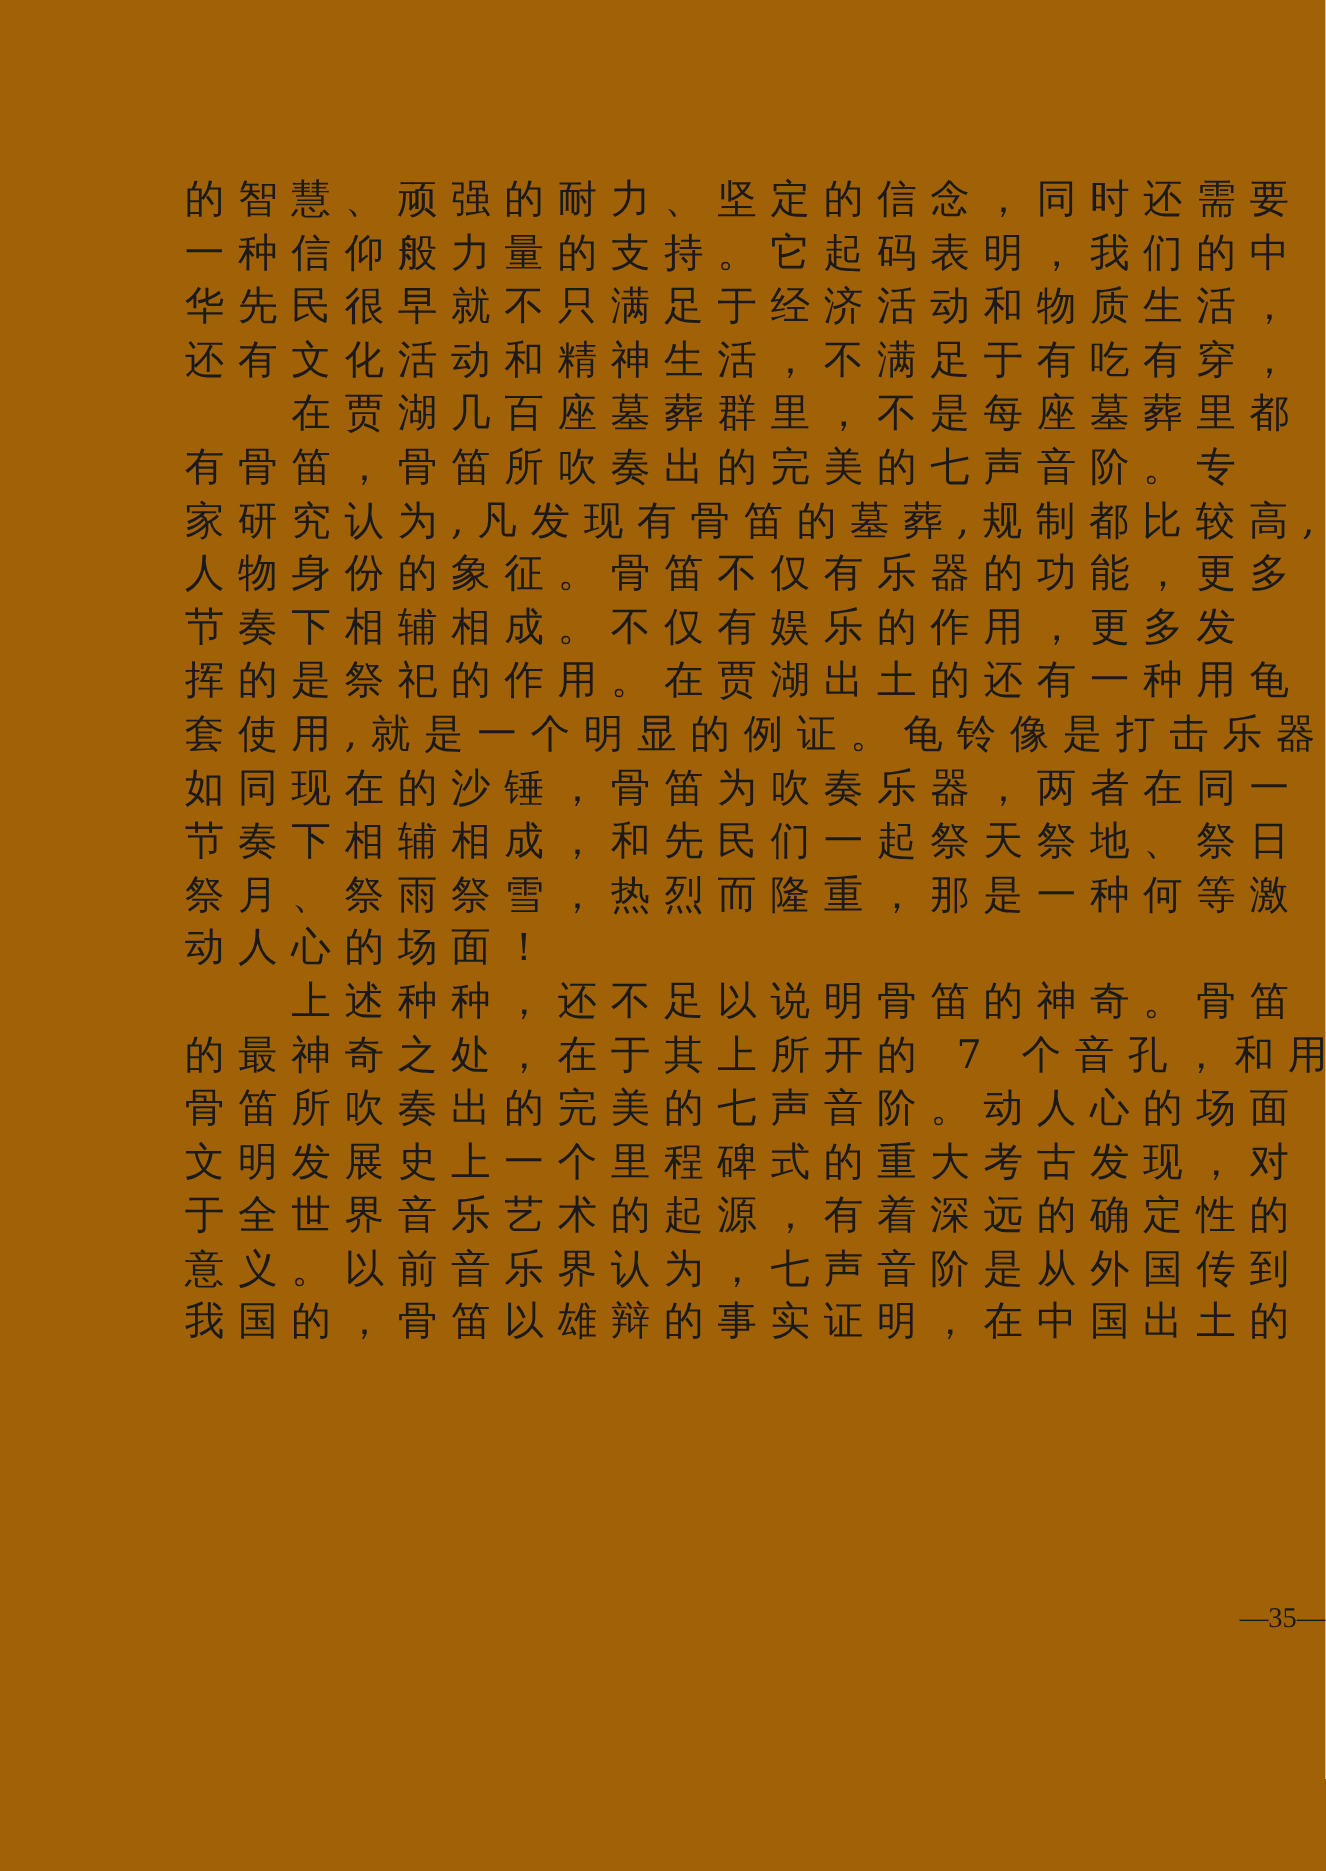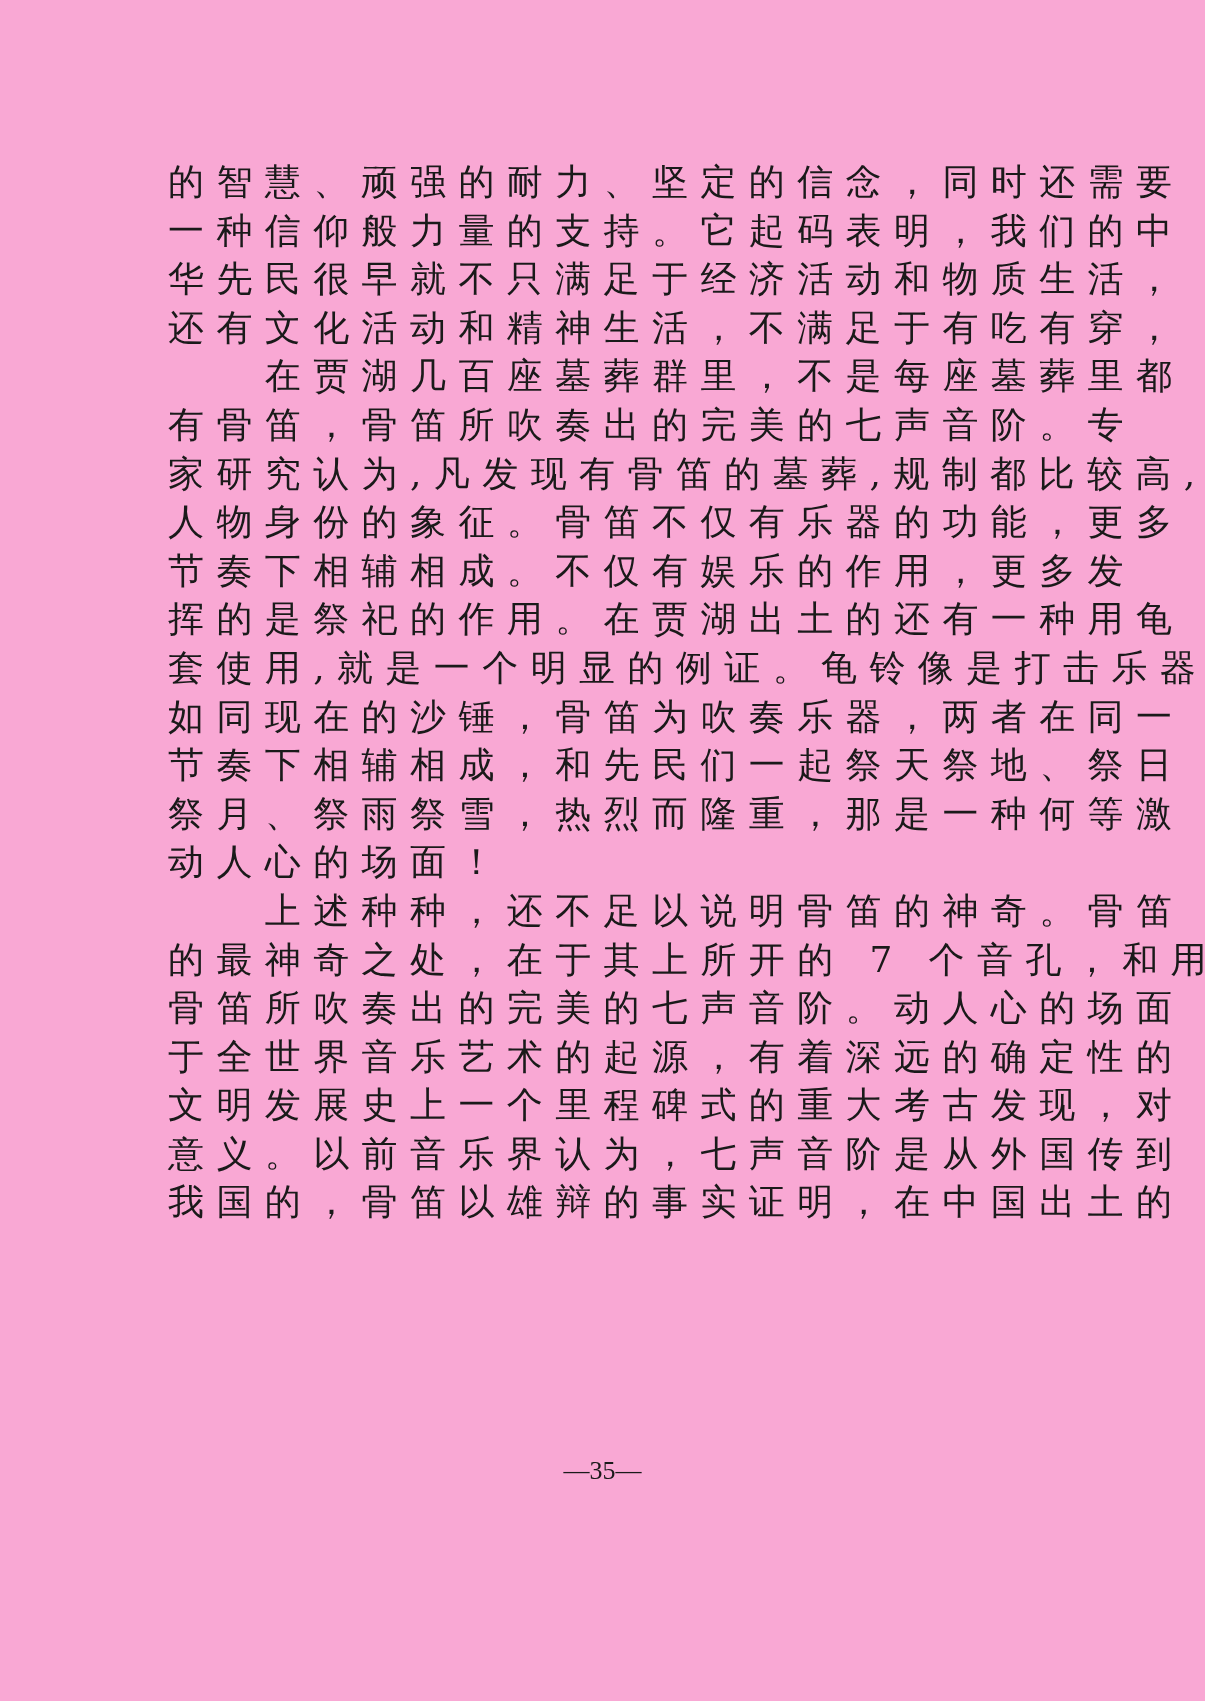--- a/index.html
+++ b/index.html
@@ -12,21 +12,21 @@
       height: 1701px;
       position: relative;
       overflow: hidden;
     }
     .page {
       position: absolute;
       left: 0;
       top: 0;
       width: 1205px;
       height: 1701px;
-      background: #f9a8d4;
+      background: #a16207;
     }
     .text-block {
       position: absolute;
       left: 168px;
       top: 158px;
       width: 790px;
       font-family: "DejaVu Serif", "Liberation Serif", serif;
       color: #1a1a1a;
       font-size: 36px;
       letter-spacing: 12.4px;
@@ -35,21 +35,21 @@
       display: block;
       height: 48.6px;
       line-height: 48.6px;
       white-space: nowrap;
     }
     .page-number {
       position: absolute;
       left: 0;
       width: 1205px;
       top: 1456px;
-      text-align: center;
+      text-align: right;
       font-family: "Liberation Serif", "DejaVu Serif", serif;
       font-size: 26px;
       color: #1a1a1a;
       letter-spacing: 0;
     }
   </style>
 </head>
 <body>
 
 <div class="page">
@@ -65,19 +65,19 @@
     <span class="line">节奏下相辅相成。不仅有娱乐的作用，更多发</span>
     <span class="line">挥的是祭祀的作用。在贾湖出土的还有一种用龟</span>
     <span class="line">套使用,就是一个明显的例证。龟铃像是打击乐器,</span>
     <span class="line">如同现在的沙锤，骨笛为吹奏乐器，两者在同一</span>
     <span class="line">节奏下相辅相成，和先民们一起祭天祭地、祭日</span>
     <span class="line">祭月、祭雨祭雪，热烈而隆重，那是一种何等激</span>
     <span class="line">动人心的场面！</span>
     <span class="line">　　上述种种，还不足以说明骨笛的神奇。骨笛</span>
     <span class="line">的最神奇之处，在于其上所开的 7 个音孔，和用</span>
     <span class="line">骨笛所吹奏出的完美的七声音阶。动人心的场面</span>
+    <span class="line">文明发展史上一个里程碑式的重大考古发现，对</span>
     <span class="line">于全世界音乐艺术的起源，有着深远的确定性的</span>
-    <span class="line">文明发展史上一个里程碑式的重大考古发现，对</span>
     <span class="line">意义。以前音乐界认为，七声音阶是从外国传到</span>
     <span class="line">我国的，骨笛以雄辩的事实证明，在中国出土的</span>
   </div>
   <div class="page-number">—35—</div>
 </div>
 
 </body></html>

